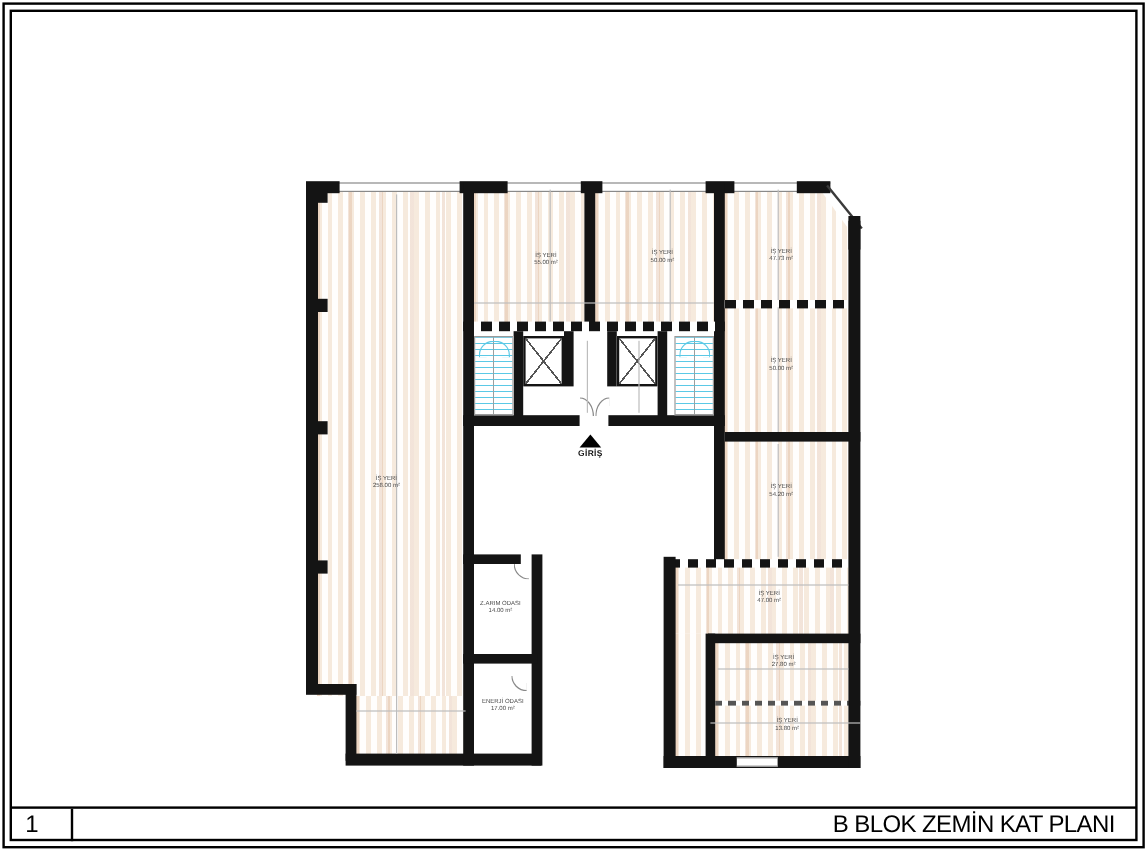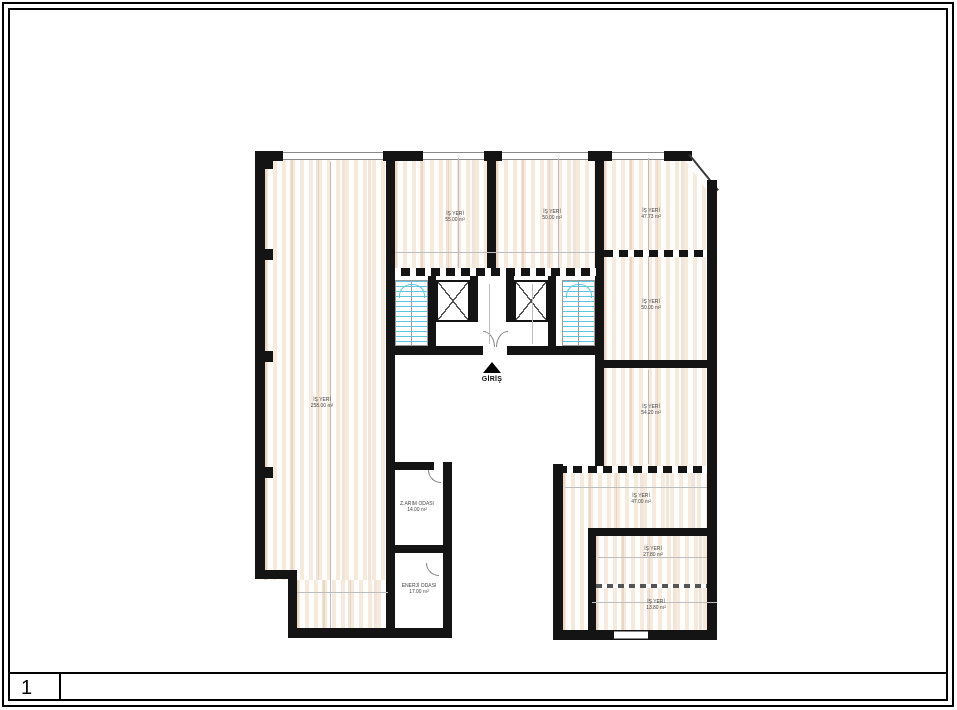--- a/index.html
+++ b/index.html
@@ -184,13 +184,14 @@
   </div>
   <div class="abs rlabel" style="left:389px;top:582px;width:60px;">
     <div>ENERJİ ODASI</div>
     <div>17.00 m²</div>
   </div>
 
 </div>
 
 <div class="abs titlebar">
   <div class="sheetnum">1</div>
+  <div class="sheettitle">B BLOK ZEMİN KAT PLANI</div>
 </div>
 
 </body></html>

